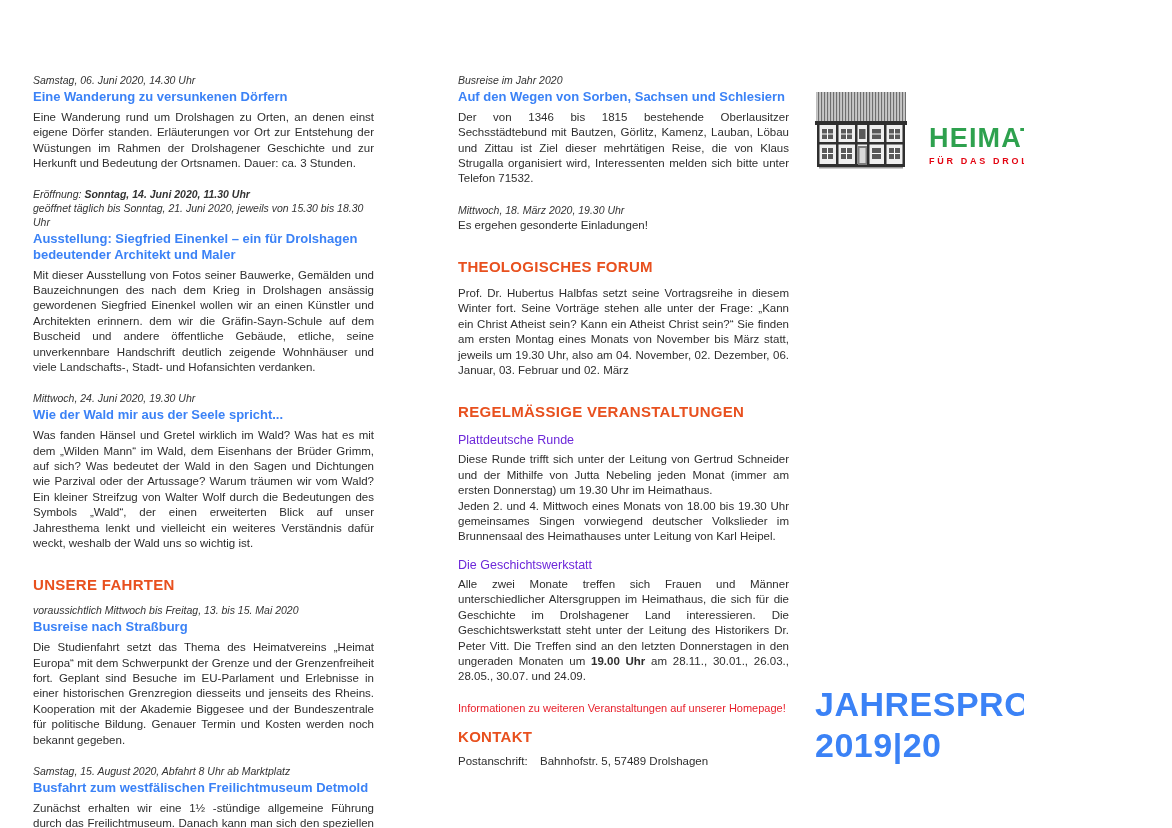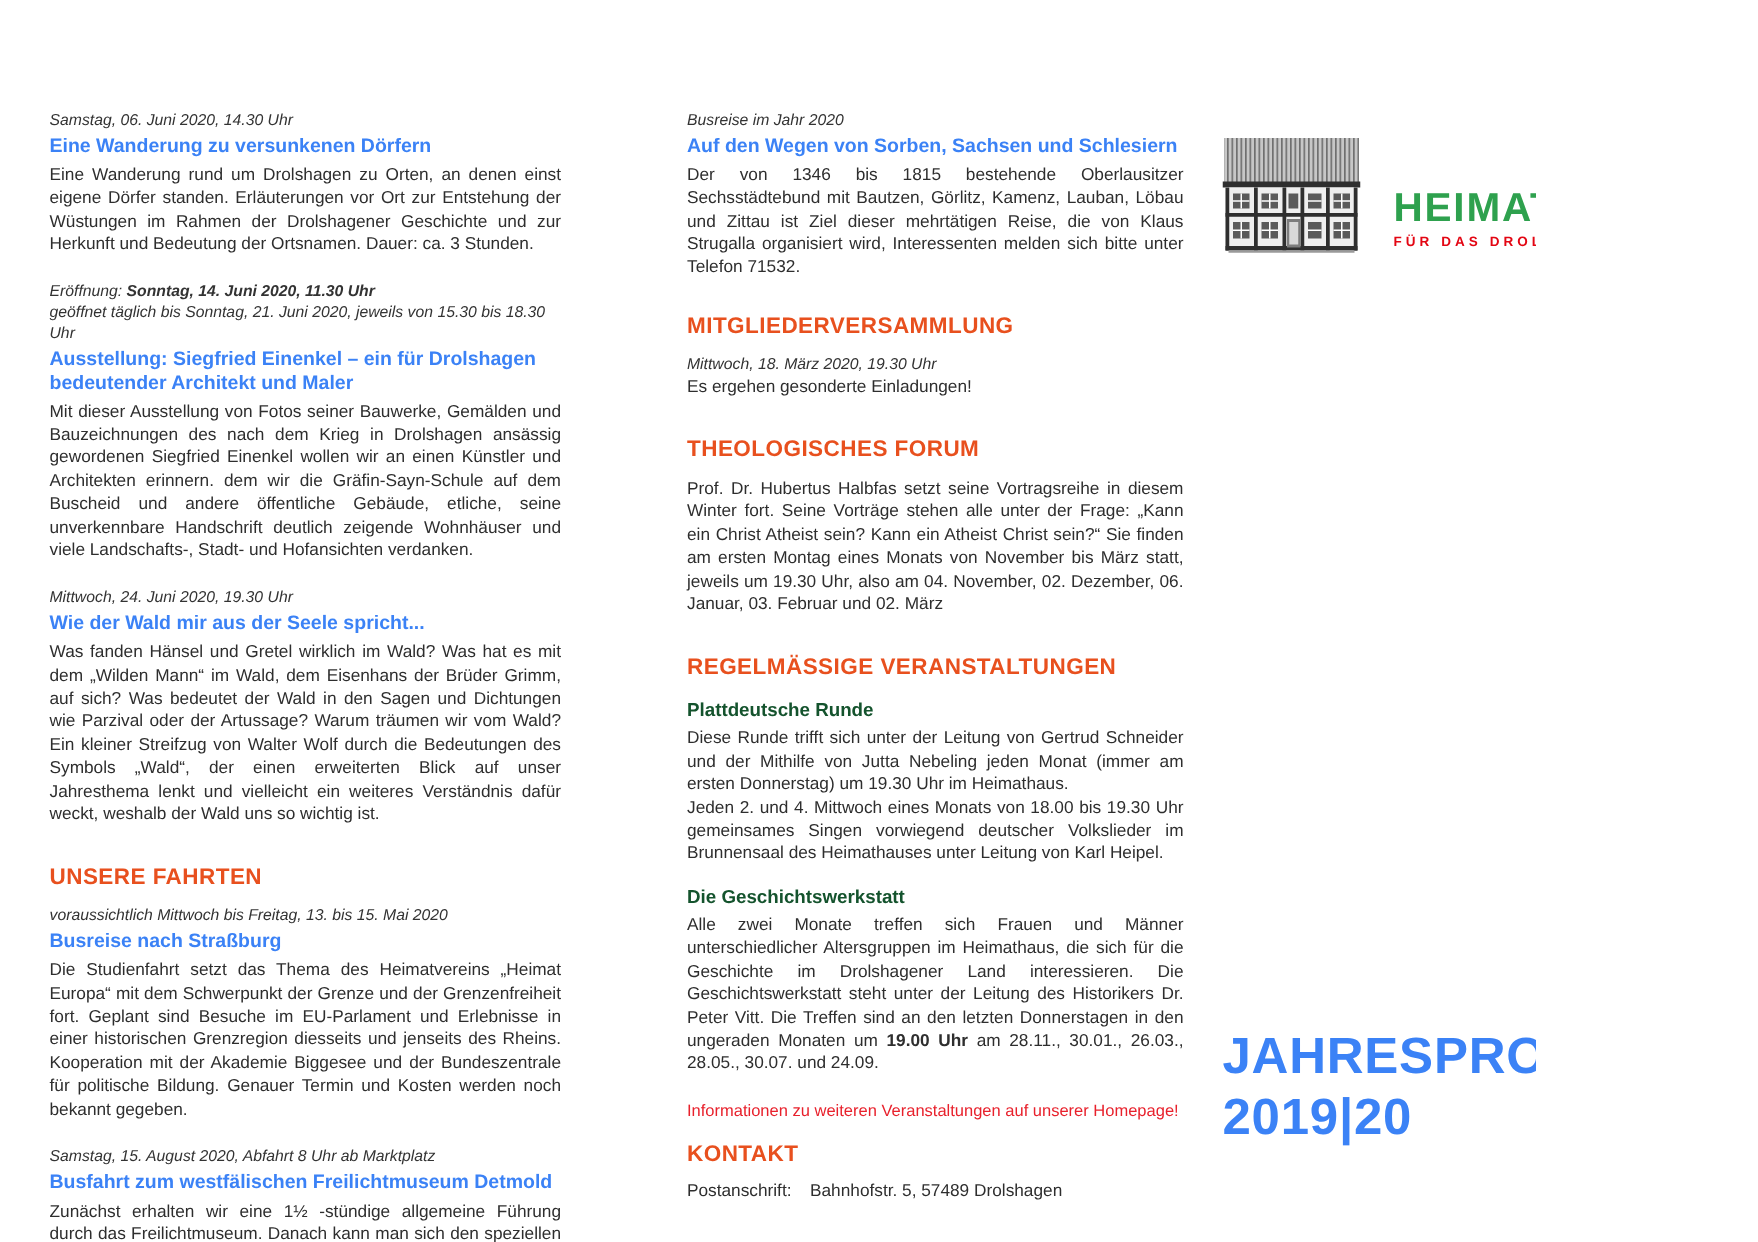--- a/index.html
+++ b/index.html
@@ -10,21 +10,21 @@
   .col{position:absolute;top:74px;}
   .col-left{left:33px;width:341px;}
   .col-mid{left:458px;width:331px;}
 
   .event{margin-bottom:17px;}
   .date{font-style:italic;font-size:10.5px;line-height:1.32;color:#333;}
   .date b{font-weight:bold;}
   .evt-title{font-weight:bold;font-size:13px;line-height:1.22;margin:1px 0 5px 0;color:#3b82f6;}
   .body{font-size:11.5px;line-height:1.34;text-align:justify;margin:0;color:#2e2e2e;}
   .sec-heading{color:#e8501e;font-weight:bold;font-size:15px;letter-spacing:.3px;margin:25px 0 11px 0;}
-  .sub-title{font-weight:bold;font-size:12.5px;margin:13px 0 5px 0;color:#14532d;}
+  .sub-title{font-weight:normal;font-size:12.5px;margin:13px 0 5px 0;color:#6d28d9;}
   .note-red{color:#e8212c;font-size:11px;margin-top:17px;}
 
   .kontakt-rows{margin-top:2px;}
   .k-row{display:flex;font-size:11.5px;line-height:1.5;}
   .k-label{width:82px;flex:0 0 82px;}
   .k-value{flex:1;}
 
   .brand{position:absolute;left:815px;top:92px;display:flex;align-items:center;}
   .logo{width:92px;height:80px;display:block;}
   .brand-text{margin-left:22px;padding-top:26px;}
@@ -76,21 +76,20 @@
   </div>
 
   <div class="col col-mid">
 
     <section class="event">
       <div class="date">Busreise im Jahr 2020</div>
       <div class="evt-title">Auf den Wegen von Sorben, Sachsen und Schlesiern</div>
       <p class="body">Der von 1346 bis 1815 bestehende Oberlausitzer Sechsstädtebund mit Bautzen, Görlitz, Kamenz, Lauban, Löbau und Zittau ist Ziel dieser mehrtätigen Reise, die von Klaus Strugalla organisiert wird, Interessenten melden sich bitte unter Telefon 71532.</p>
     </section>
 
-    <div class="sec-heading" style="margin-top:22px">MITGLIEDERVERSAMMLUNG</div>
     <div class="date">Mittwoch, 18. März 2020, 19.30 Uhr</div>
     <p class="body" style="text-align:left">Es ergehen gesonderte Einladungen!</p>
 
     <div class="sec-heading">THEOLOGISCHES FORUM</div>
     <p class="body">Prof. Dr. Hubertus Halbfas setzt seine Vortragsreihe in diesem Winter fort. Seine Vorträge stehen alle unter der Frage: „Kann ein Christ Atheist sein? Kann ein Atheist Christ sein?“ Sie finden am ersten Montag eines Monats von November bis März statt, jeweils um 19.30 Uhr, also am 04. November, 02. Dezember, 06. Januar, 03. Februar und 02. März</p>
 
     <div class="sec-heading">REGELMÄSSIGE VERANSTALTUNGEN</div>
 
     <div>
       <div class="sub-title">Plattdeutsche Runde</div>

